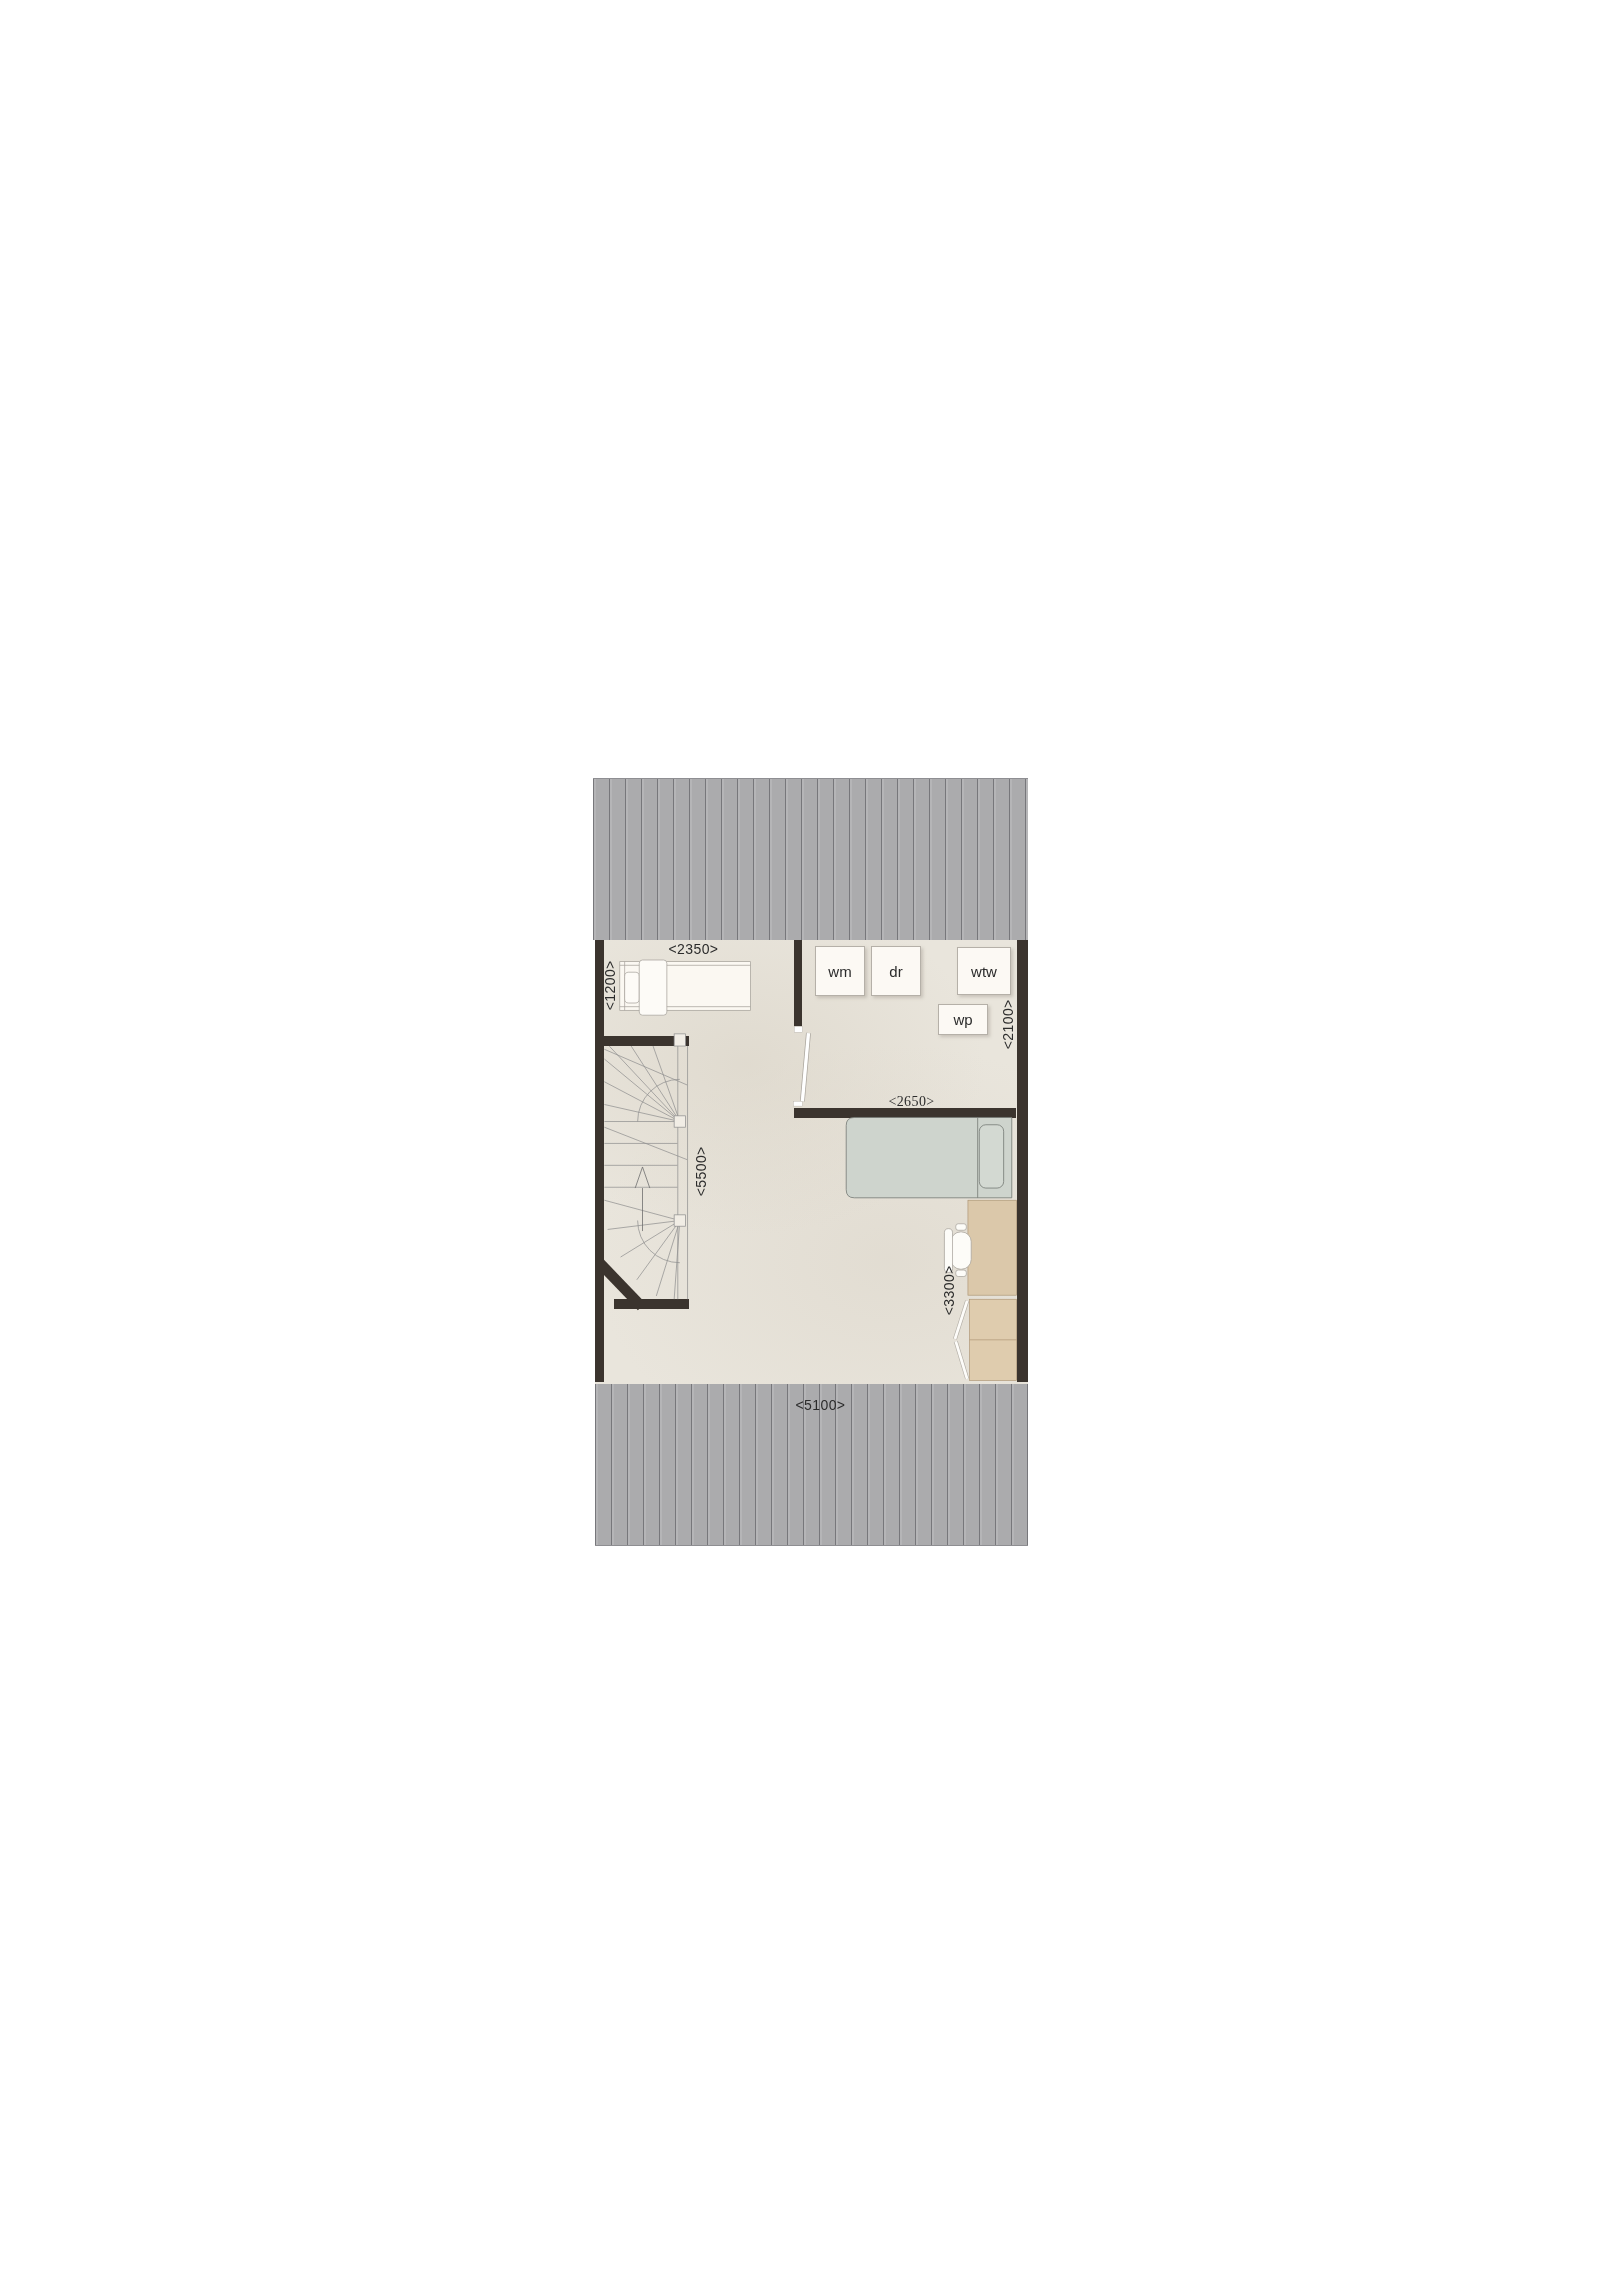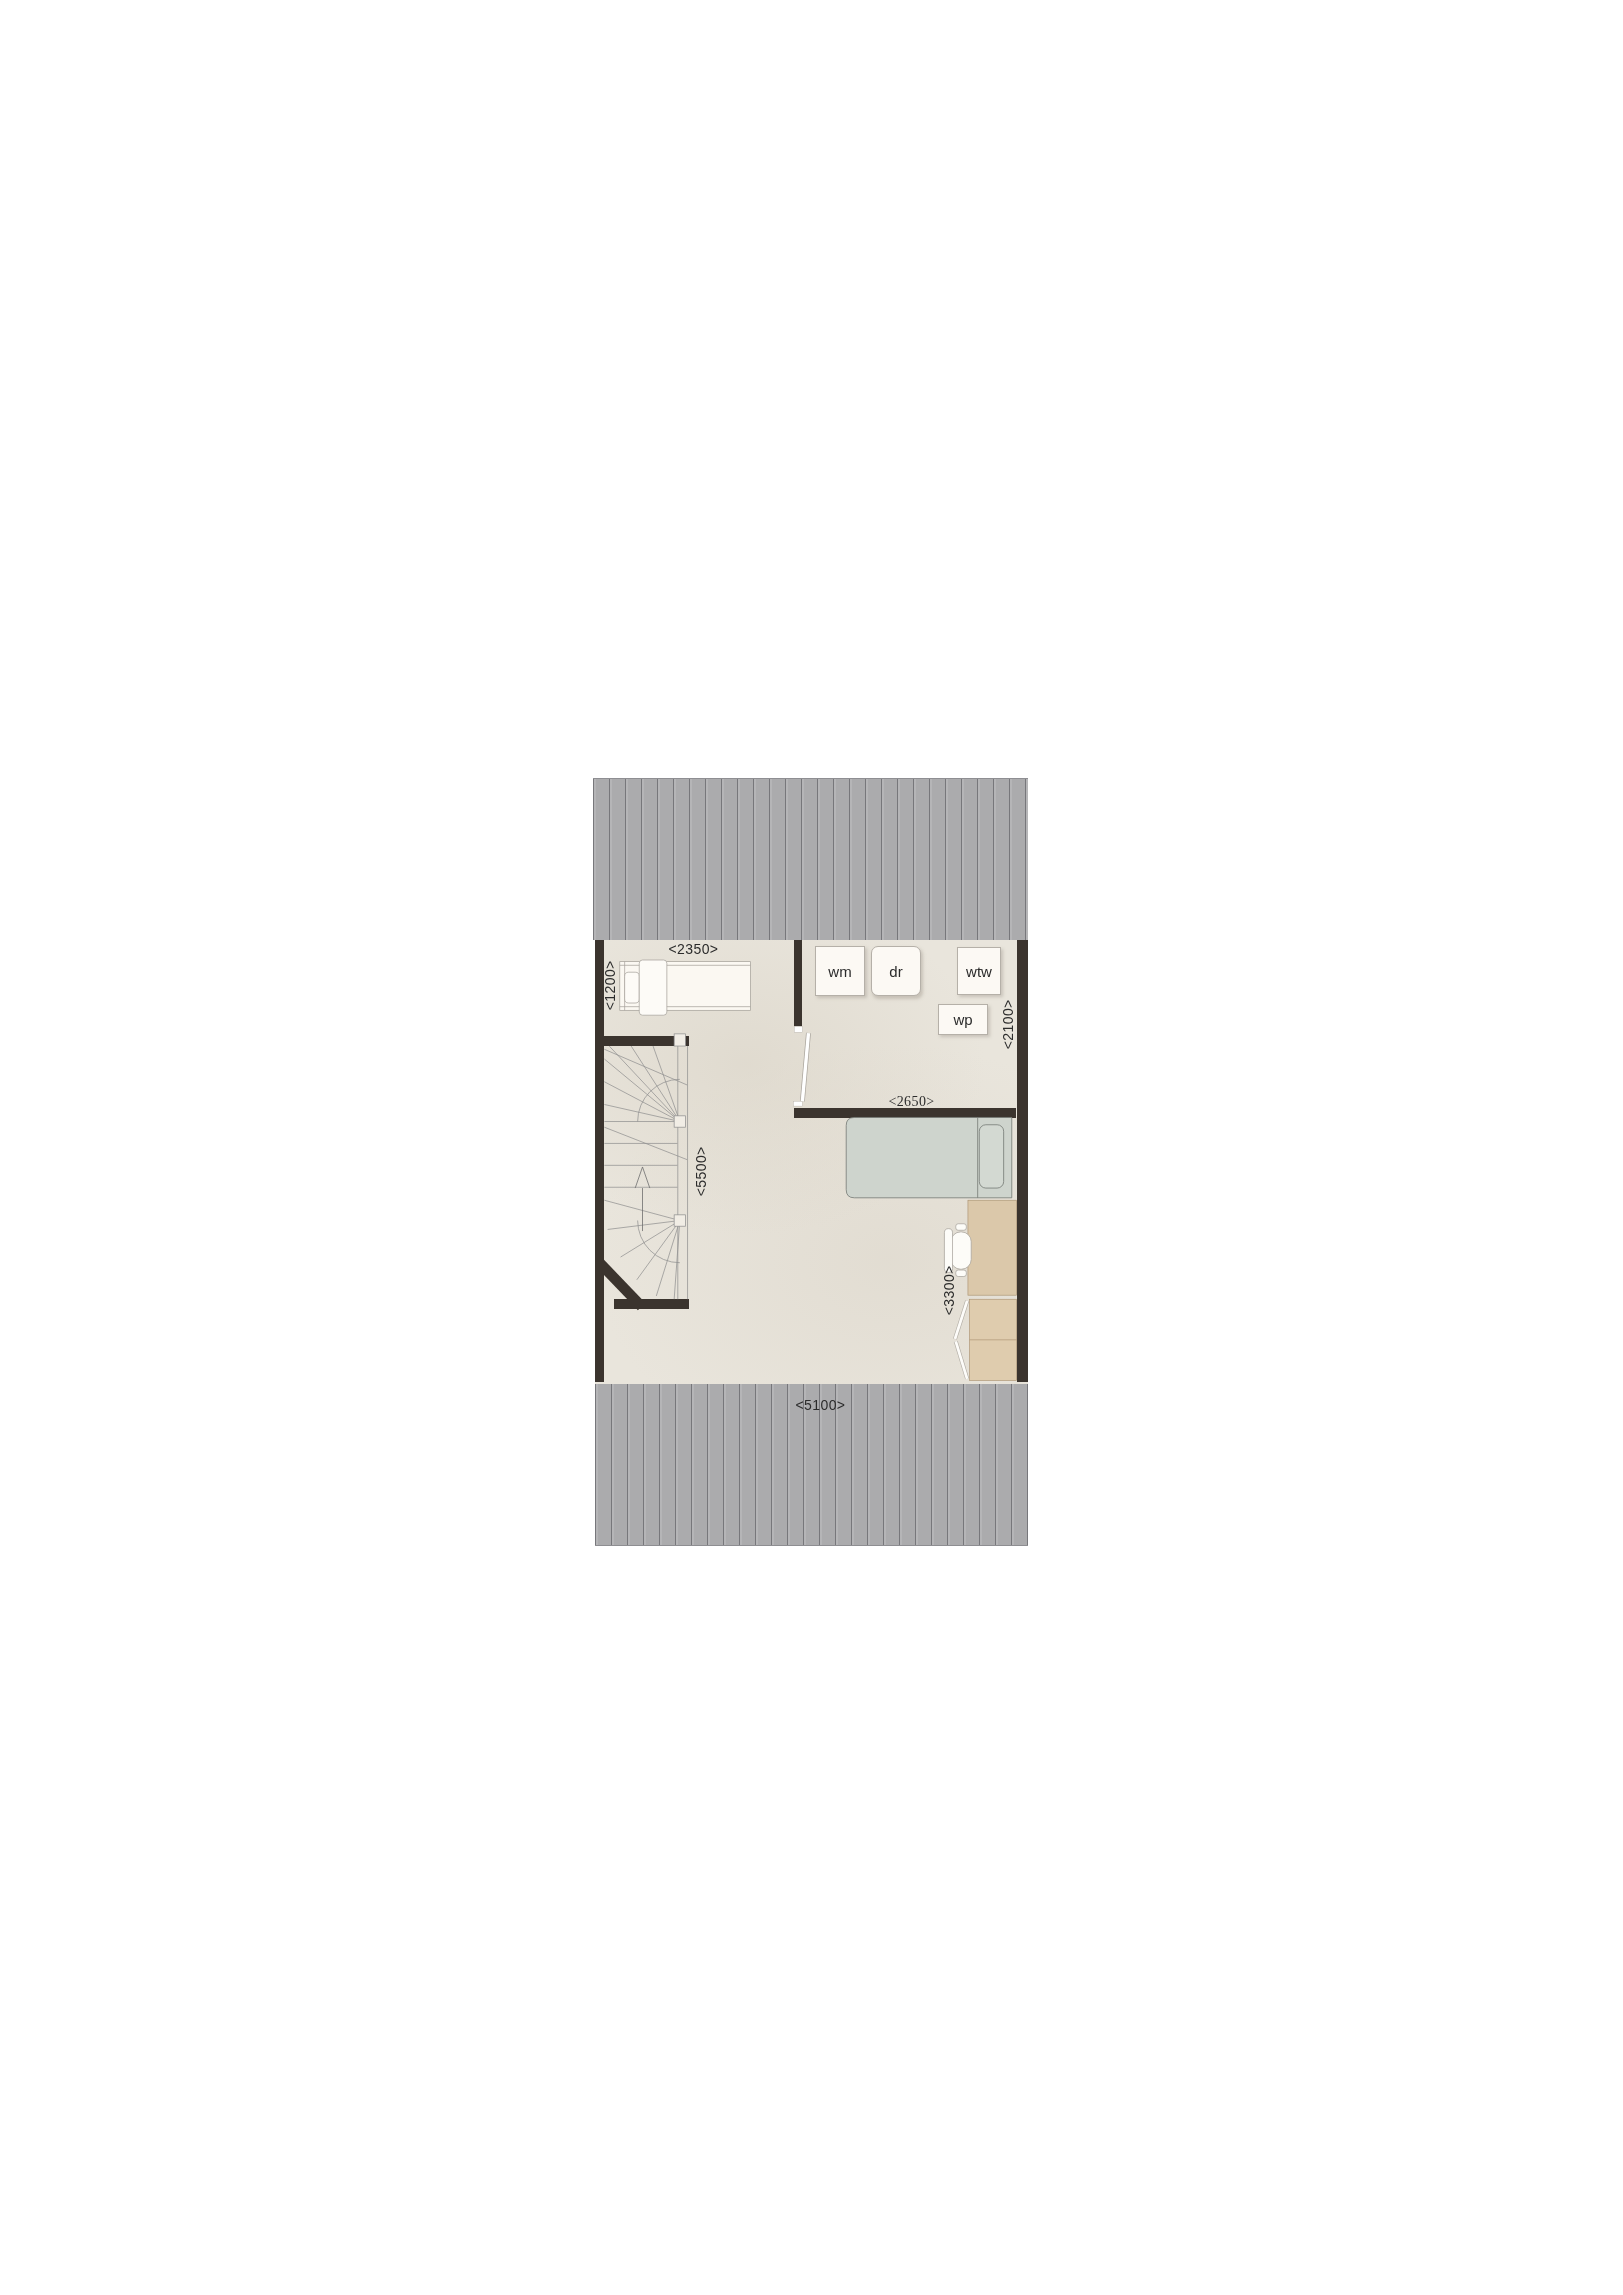--- a/index.html
+++ b/index.html
@@ -57,22 +57,22 @@
 
   .appliance{
     box-sizing:border-box;
     background:#fcf9f4;
     border:0.8px solid var(--box_border);
     box-shadow:1.6px 2.4px 3.2px rgba(140,132,120,.35);
     display:flex;align-items:center;justify-content:center;
     font-size:15px;color:#2b2b2b;
   }
   .app-wm{left:222px;top:168px;width:50px;height:50px;}
-  .app-dr{left:278px;top:168px;width:50px;height:50px;border-radius:7px;}
-  .app-wtw{left:364px;top:169px;width:44px;height:48px;}
+  .app-dr{left:278px;top:168px;width:50px;height:50px;}
+  .app-wtw{left:364px;top:169px;width:54px;height:48px;}
   .app-wp{left:345px;top:226px;width:50px;height:31px;}
 
   .dim{
     width:81px;height:14.6px;
     display:flex;align-items:center;justify-content:center;
     font-size:14px;letter-spacing:0.4px;color:var(--label_text);
     white-space:nowrap;
   }
   .dim.vert{transform:rotate(-90deg);}
   .dim-2350{left:60px;top:164px;}

